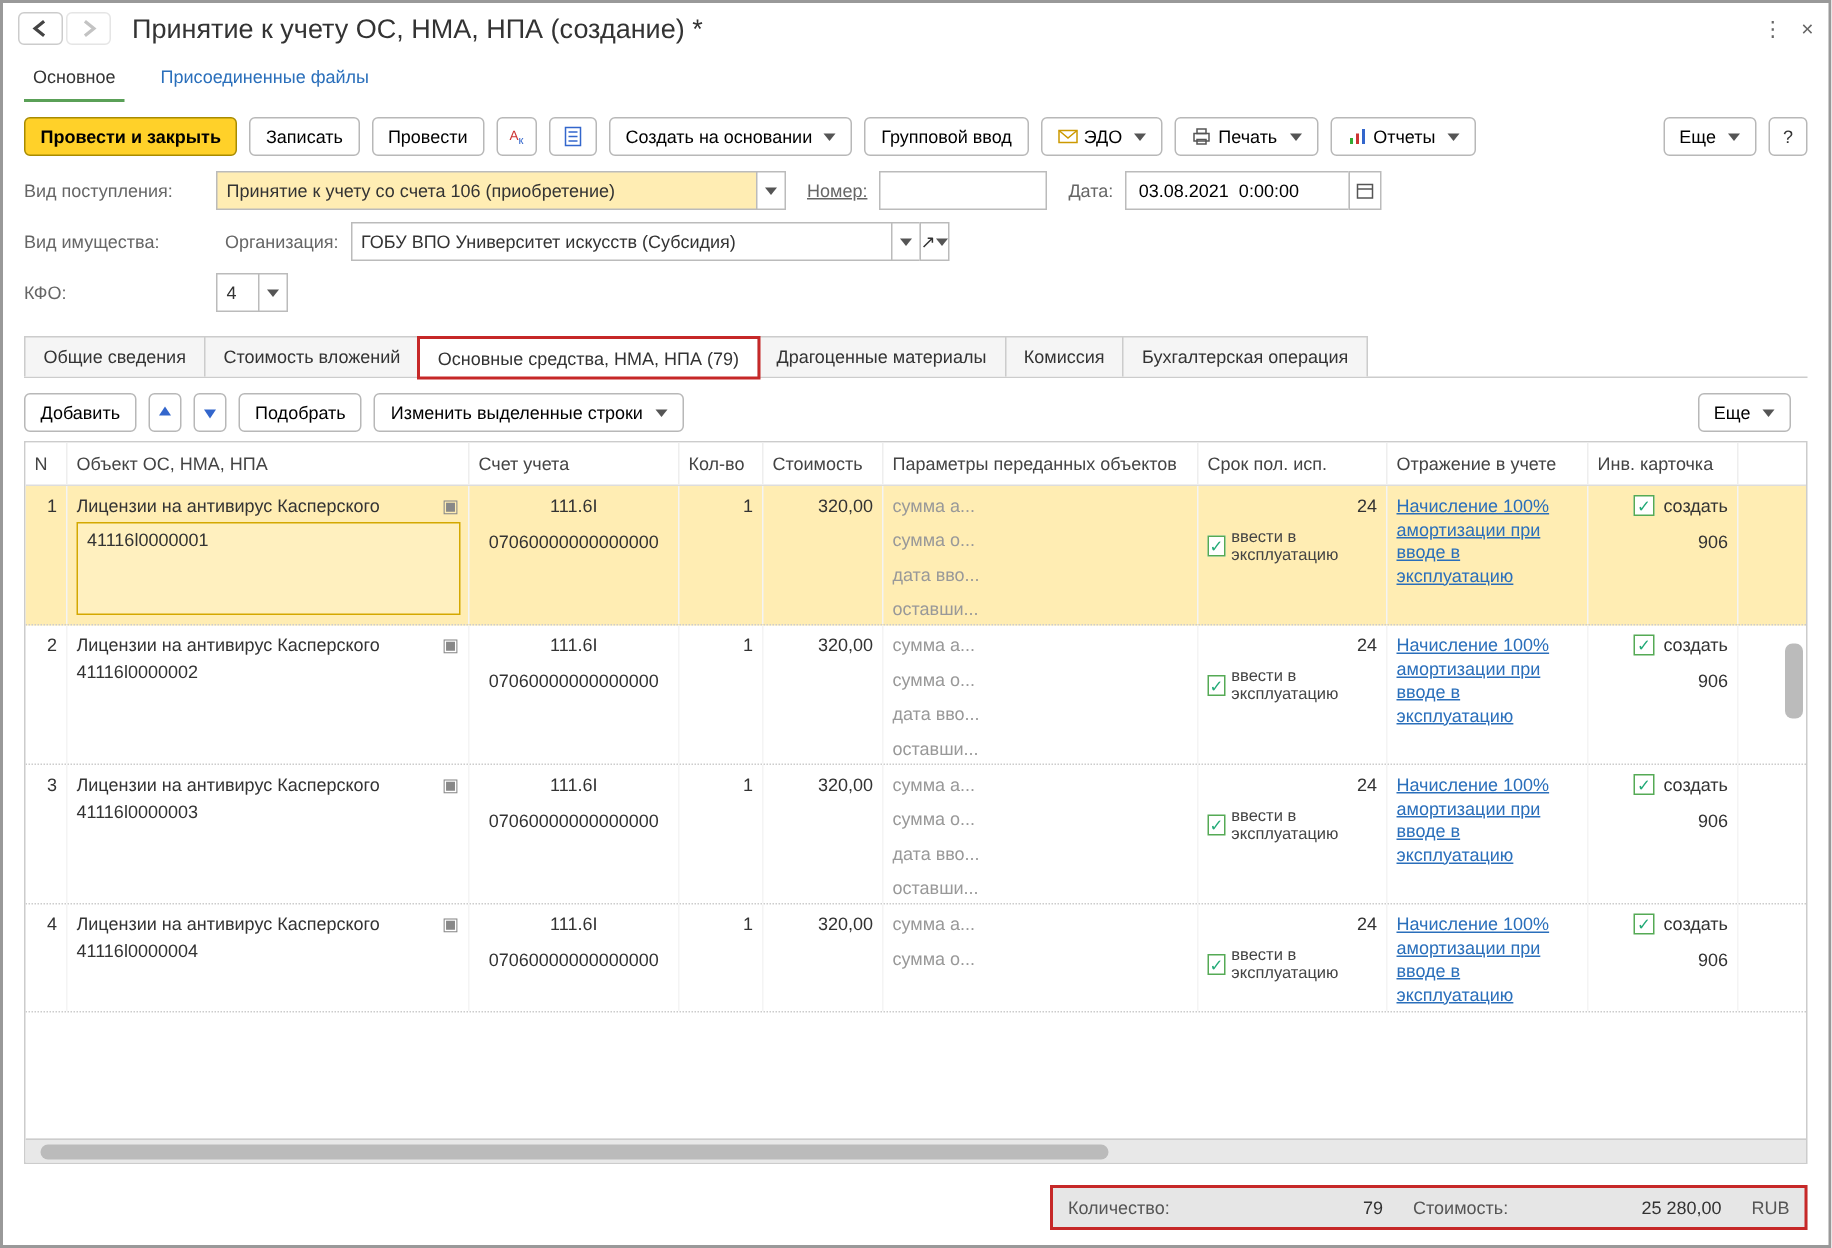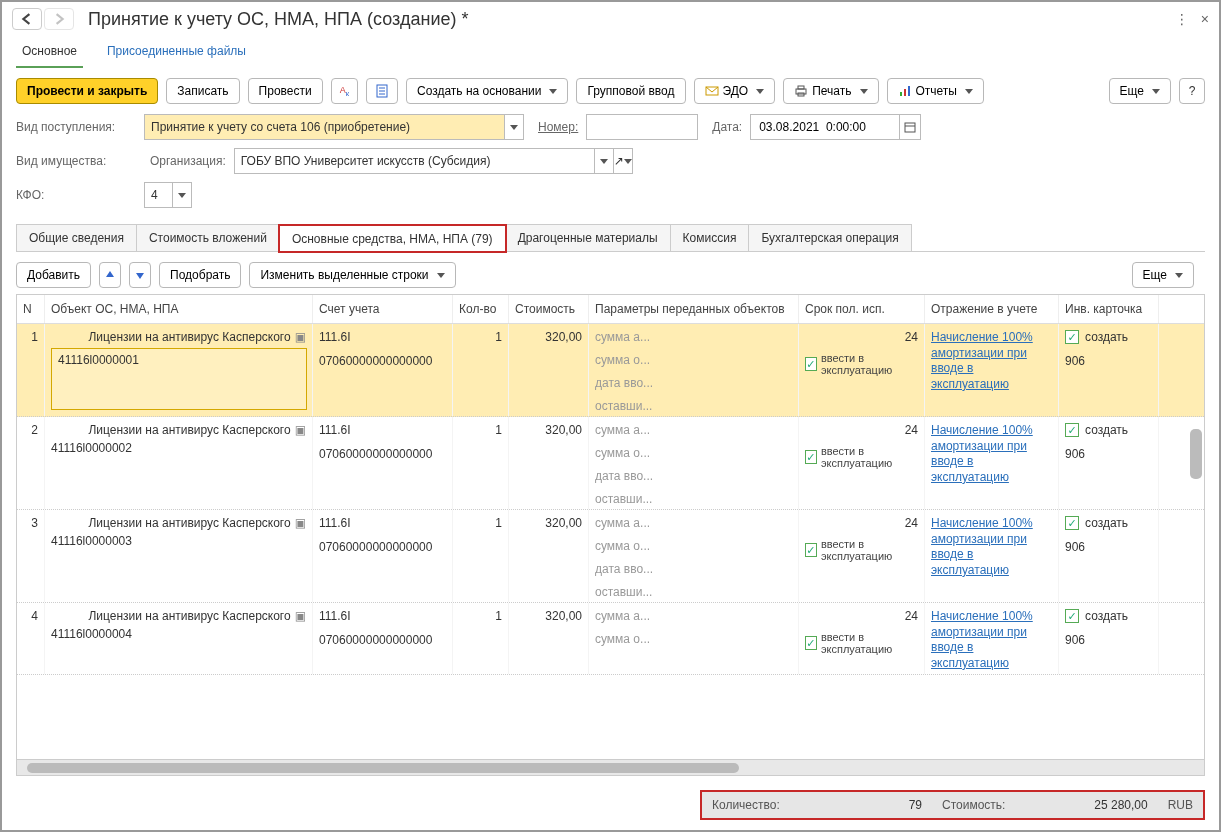--- a/index.html
+++ b/index.html
@@ -43,33 +43,33 @@
   .arrow-btn { width: 22px; height: 26px; border: 1px solid #b8b8b8; border-radius: 4px; display: inline-flex; align-items: center; justify-content: center; cursor: pointer; }
   .arrow-btn svg { width:12px;height:12px; }
   .table-wrap { margin: 0 14px; border: 1px solid #ccc; flex: 1; overflow: hidden; display: flex; flex-direction: column; min-height: 0; }
   .tbl-head { display: grid; grid-template-columns: 28px 268px 140px 56px 80px 210px 126px 134px 100px; background: #fff; border-bottom: 1px solid #ddd; }
   .tbl-head > div { padding: 7px 6px; border-right: 1px solid #eee; color: #444; white-space: nowrap; overflow: hidden; text-overflow: ellipsis; }
   .tbl-body { overflow-x: auto; overflow-y: hidden; flex: 1; position: relative; }
   .row-group { display: grid; grid-template-columns: 28px 268px 140px 56px 80px 210px 126px 134px 100px; border-bottom: 1px dotted #ccc; }
   .row-group.selected { background: #ffedb3; }
   .row-group > div { padding: 6px 6px 3px 6px; border-right: 1px solid #f4f4f4; position: relative; white-space: nowrap; overflow: hidden; text-overflow: ellipsis; }
   .row-group .obj-cell { display:flex; flex-direction:column; gap:4px; }
-  .obj-line1 { display:flex; align-items:center;text-align:right; }
+  .obj-line1 { display:flex; align-items:center; }
   .obj-name { flex:1; white-space:nowrap; overflow:hidden; text-overflow:ellipsis; }
   .open-icon { color:#888; margin-left:4px; }
   .obj-code { background:#fff; border:1px solid #d4a800; padding:4px 6px; width:256px; height:62px; }
   .row-group.selected .obj-code { background:#fff0bf; }
-  .acct-cell { display:flex; flex-direction:column; gap:10px; }
+  .acct-cell { display:flex; flex-direction:column; gap:10px;align-items:center; }
   .param-cell { display:flex; flex-direction:column; gap:9px; color:#999; }
   .srok-cell { text-align:right; display:flex; flex-direction:column; align-items:flex-end; gap:8px; }
   .inuse { display:flex; align-items:center; gap:4px; font-size:11px; color:#444; }
   .inuse .chk { width:14px;height:14px;border:1px solid #5a5;background:#fff; display:flex;align-items:center;justify-content:center;}
   .inuse .chk::after { content:"✓"; color:#2a7; font-size:11px; }
   .acct-link { color:#2a6fbb; text-decoration:underline; white-space:normal; line-height:1.3; }
-  .inv-cell { display:flex; flex-direction:column; gap:10px; }
+  .inv-cell { display:flex; flex-direction:column; gap:10px;align-items:flex-end; }
   .inv-create { display:flex; align-items:center; gap:6px; }
   .inv-create .chk { width:14px;height:14px;border:1px solid #5a5;background:#fff;display:flex;align-items:center;justify-content:center;}
   .inv-create .chk::after { content:"✓"; color:#2a7; font-size:11px; }
   .num-right { text-align:right; }
   .scroll-x { height:16px; background:#e8e8e8; border-top:1px solid #ccc; position:relative; }
   .scroll-thumb { position:absolute; left:10px; top:3px; height:10px; width:60%; background:#bbb; border-radius:5px; }
   .scroll-y { position:absolute; right:2px; top:0; bottom:16px; width:14px; }
   .scroll-y-thumb { position:absolute; right:0; top:25%; width:12px; height:50px; background:#bbb; border-radius:5px; }
   .footer { margin: 14px 14px 10px 14px; display:flex; justify-content:flex-end; }
   .footer-box { border: 2px solid #c62828; padding: 6px 10px; display:flex; align-items:center; gap: 20px; background:#e6e6e6; width: 505px; }

